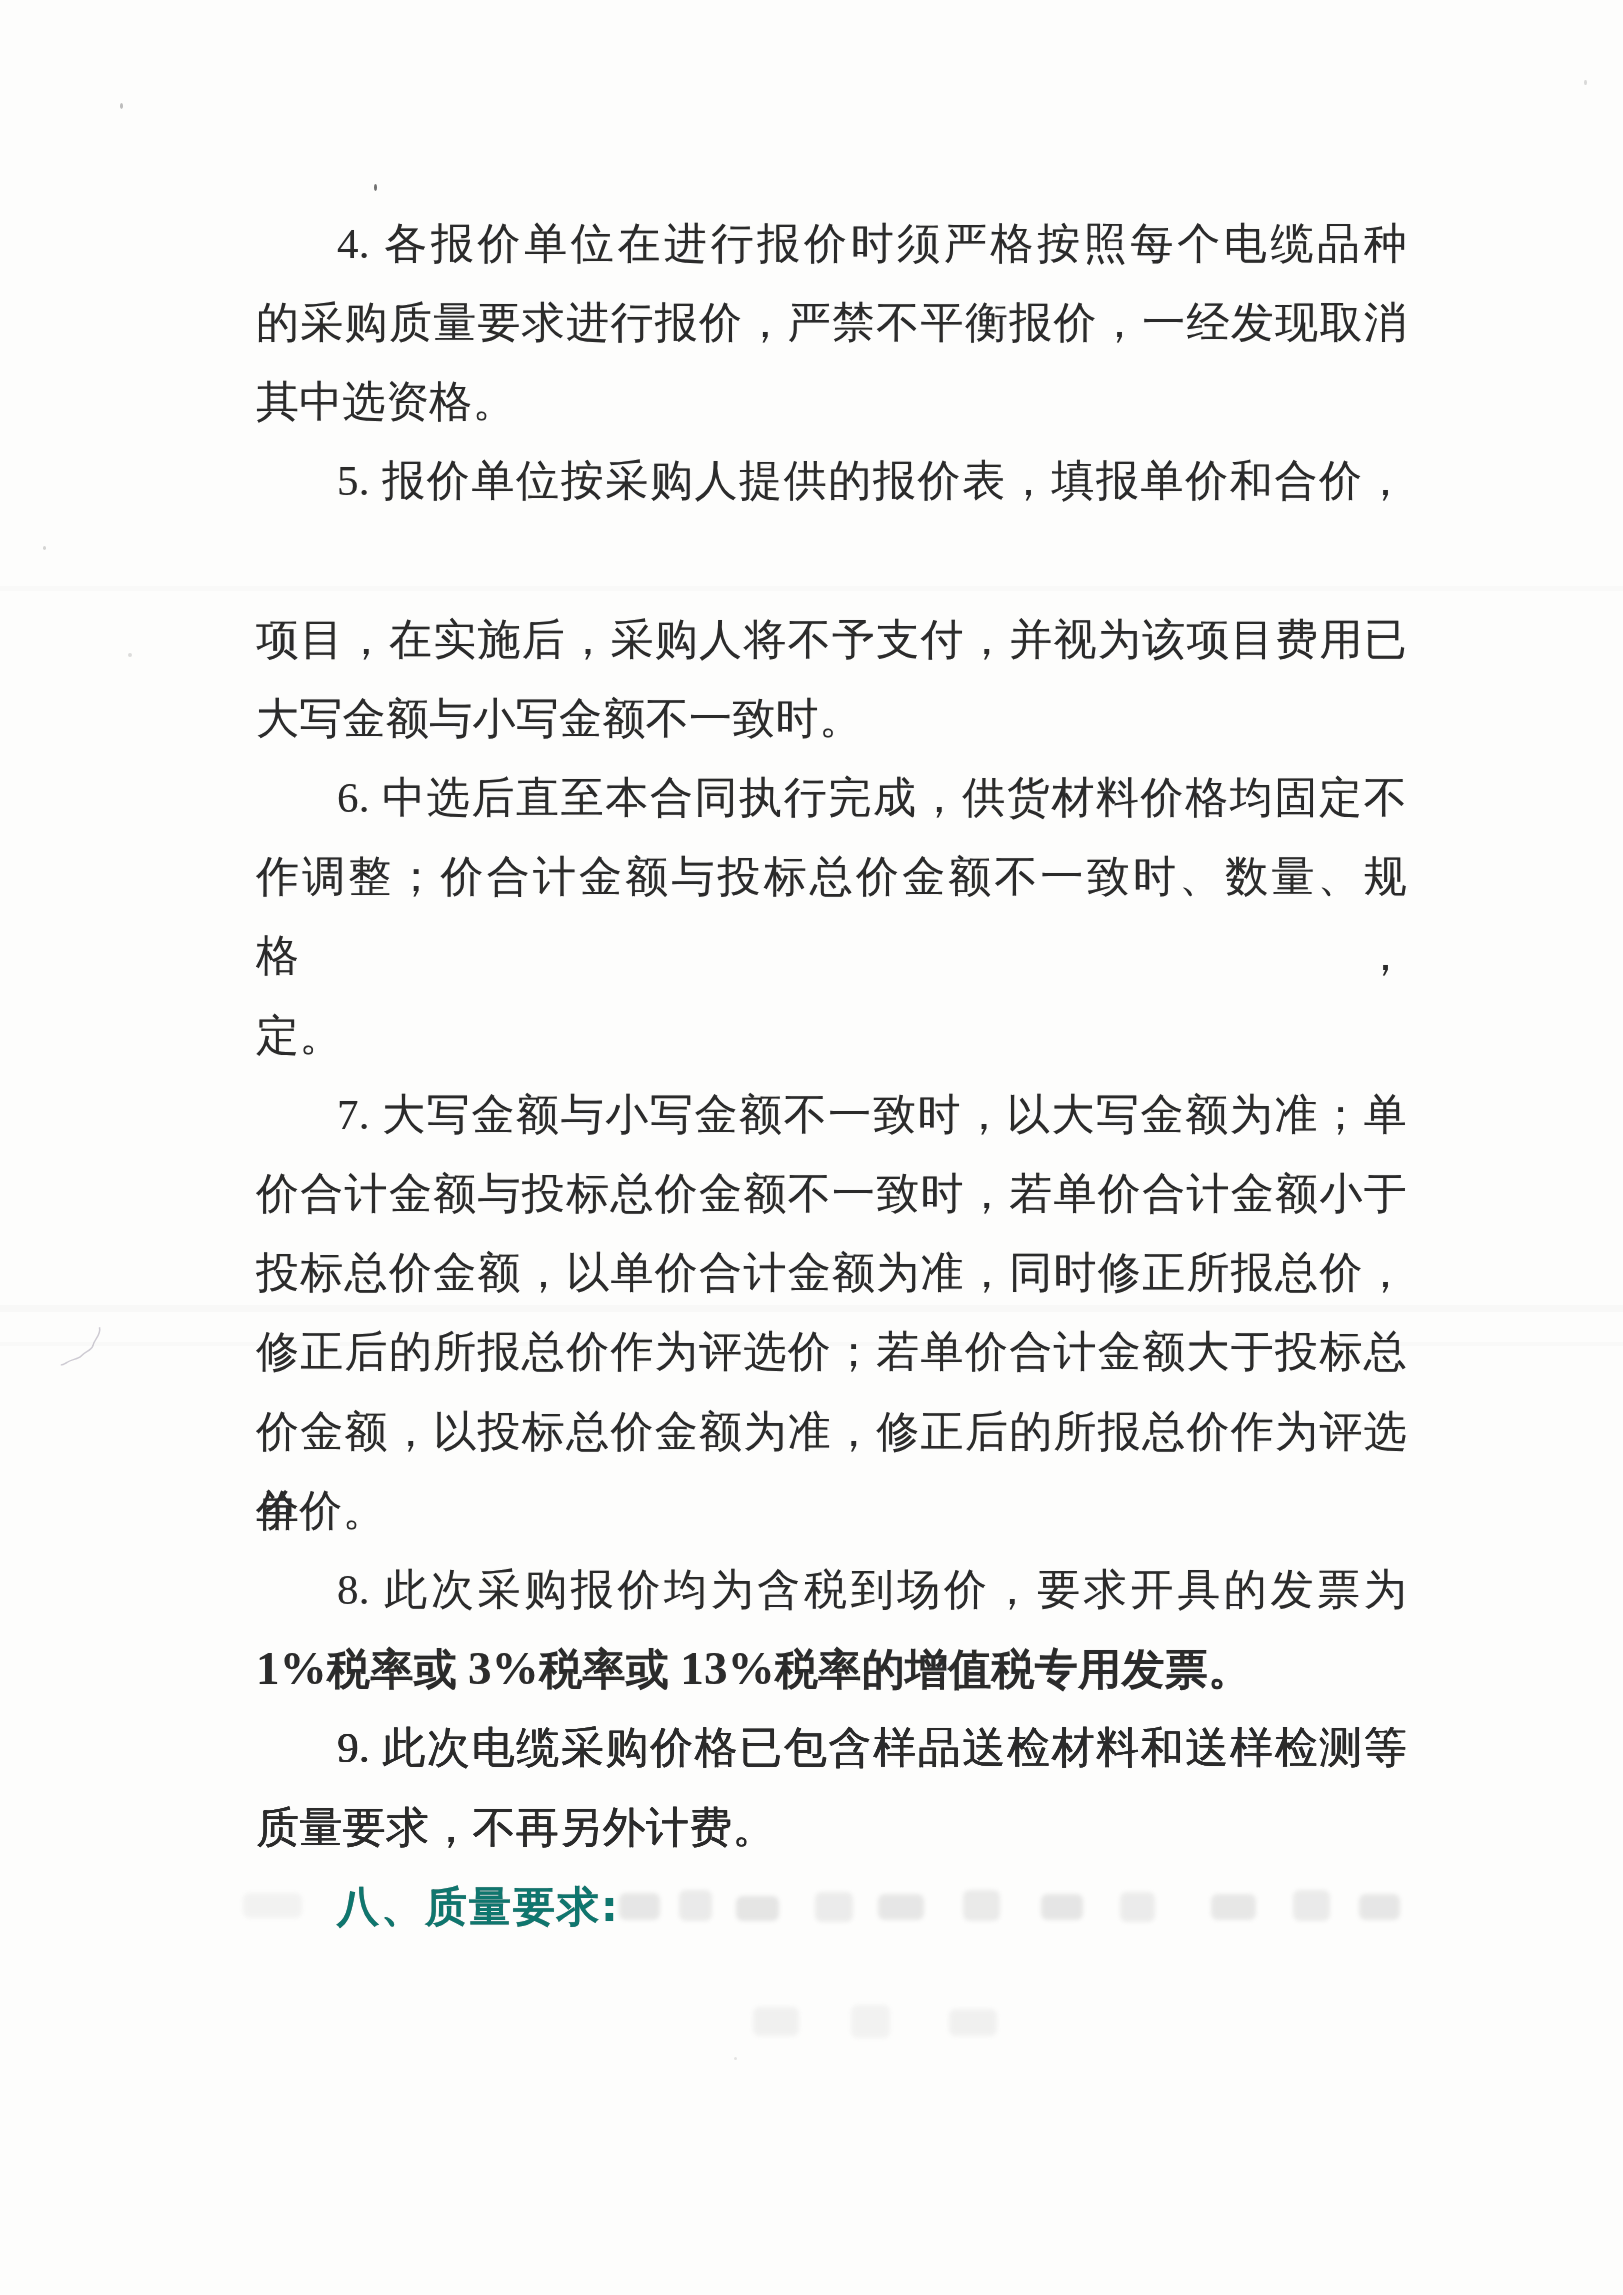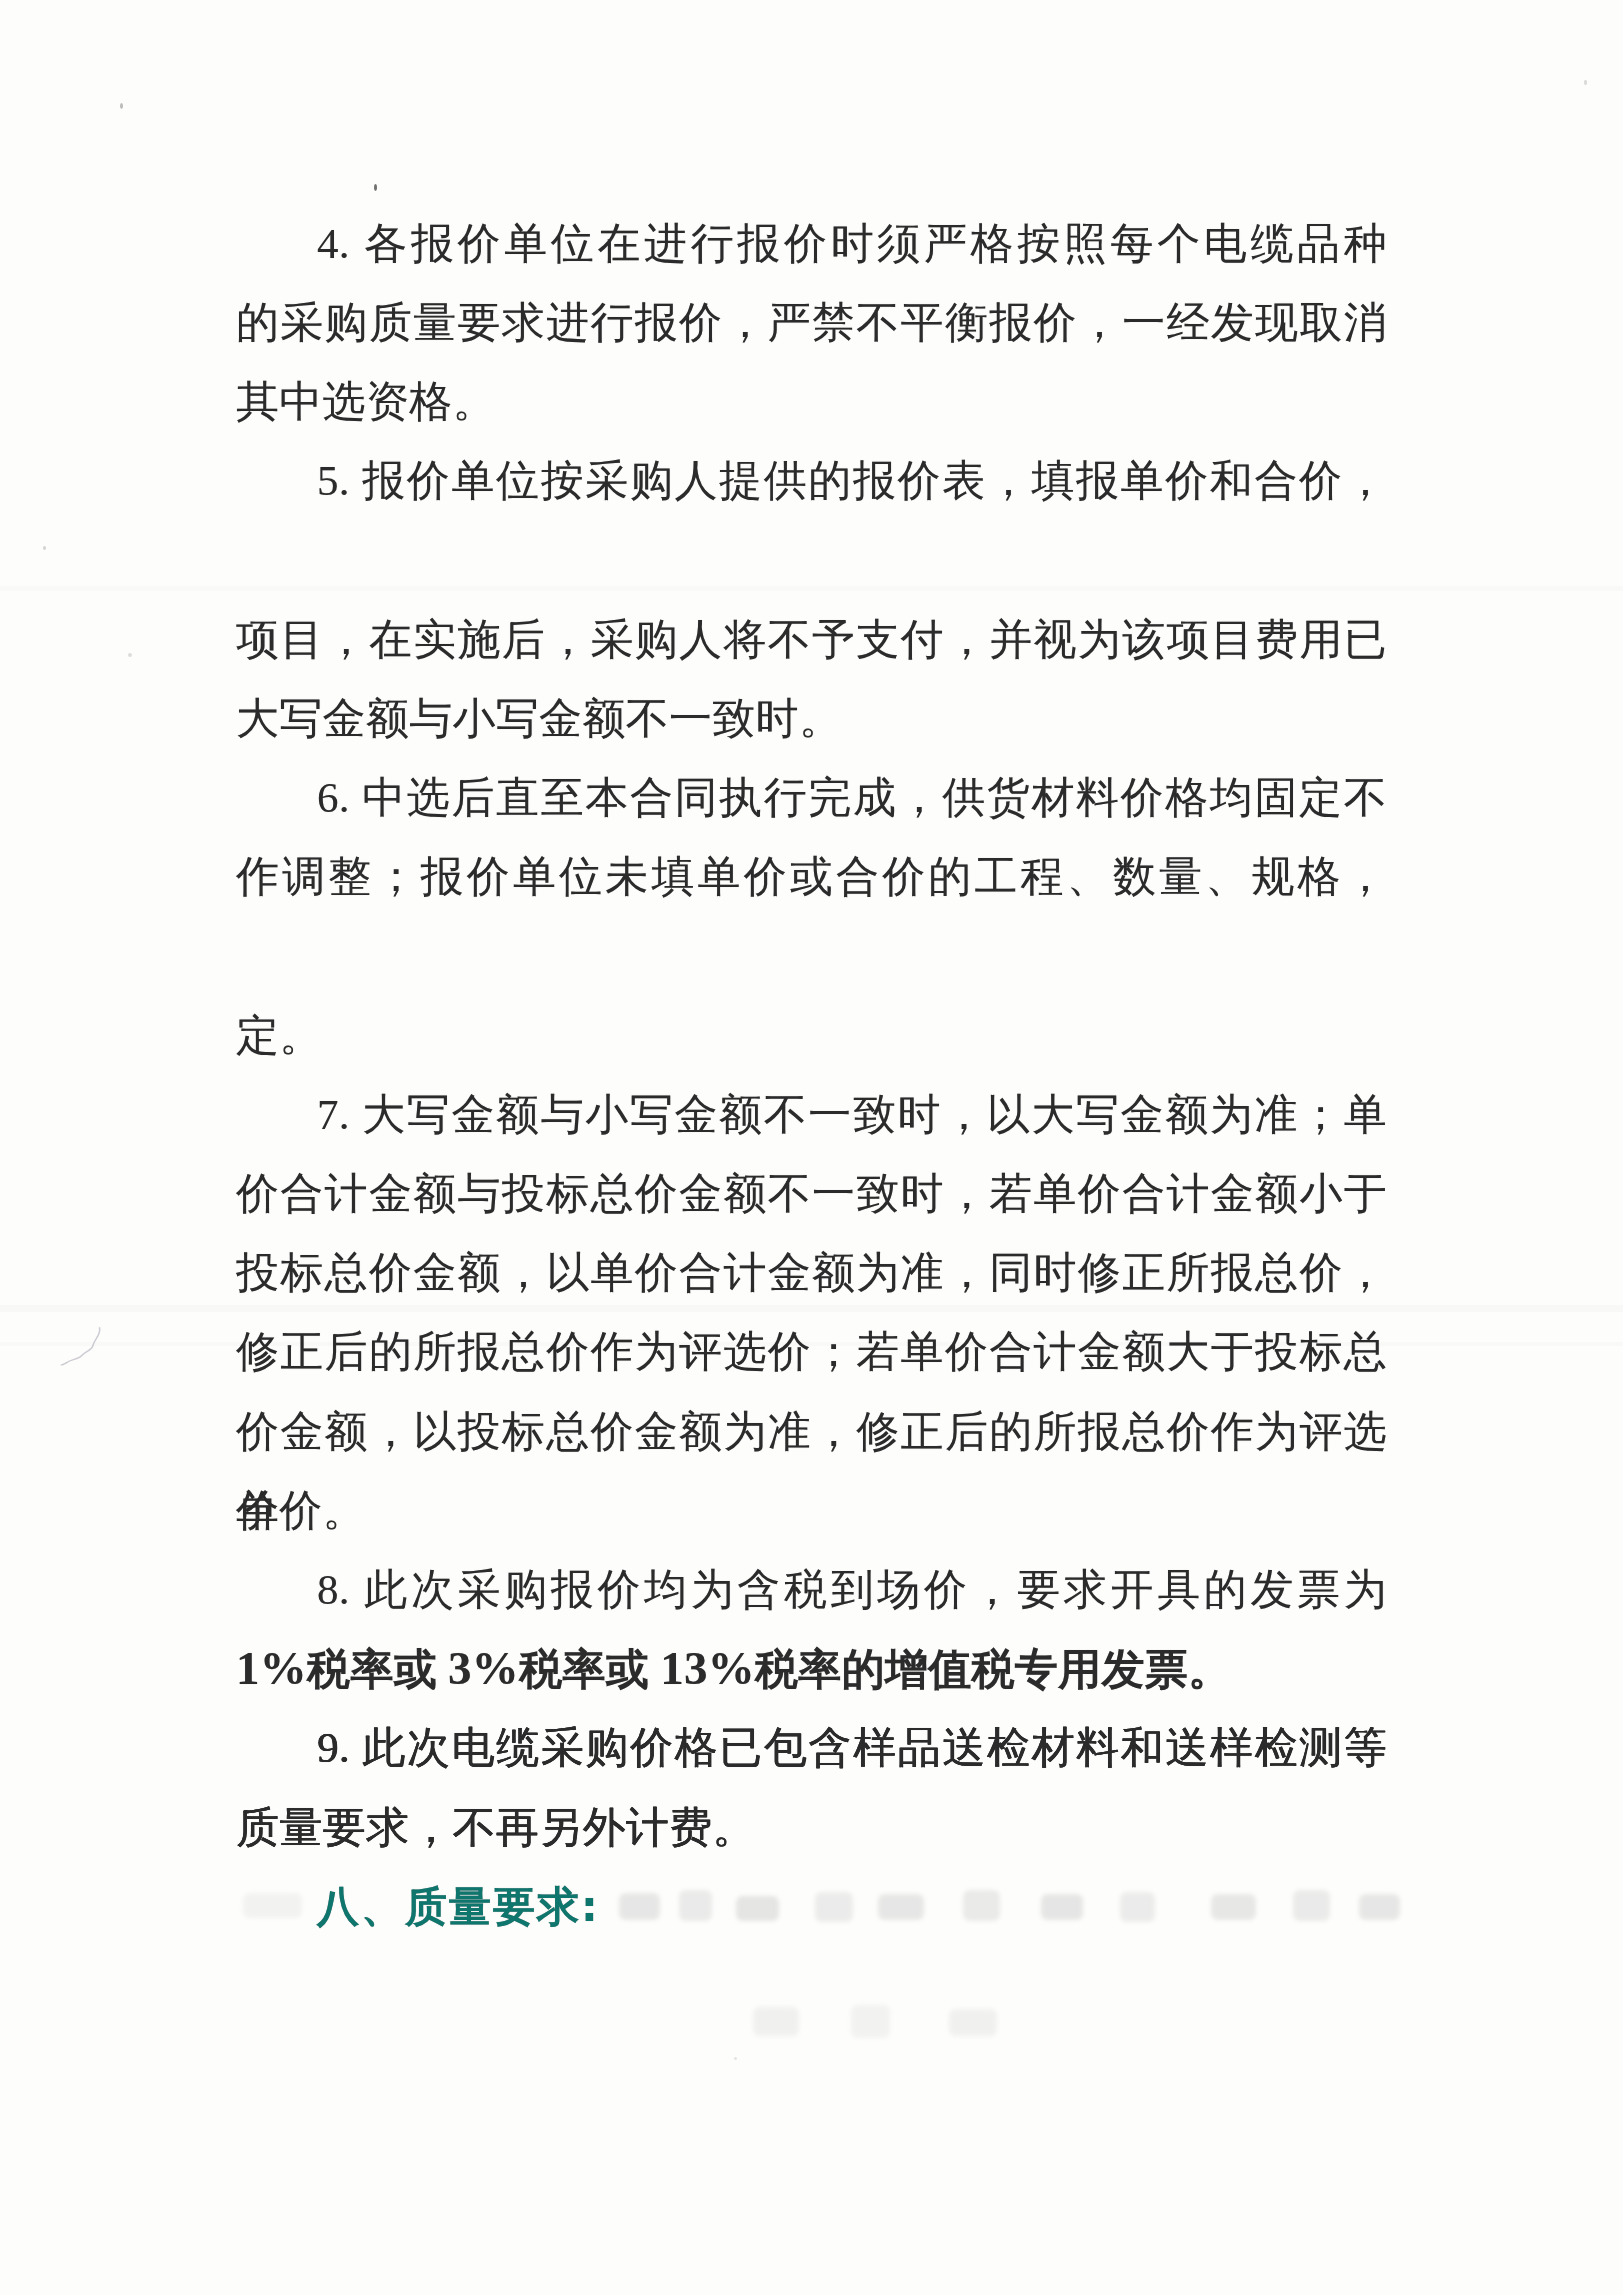--- a/index.html
+++ b/index.html
@@ -7,21 +7,21 @@
     position:relative;
     width:1623px;height:2295px;
     margin:0 auto;
     background:#fdfdfc;
     overflow:hidden;
     font-family:"Liberation Serif","DejaVu Serif",serif;
     color:#2b2b2b;
   }
   .text-layer{
     position:absolute;
-    left:236px;top:0;
+    left:256px;top:0;
     width:1151px;
     height:100%;
   }
   .line{
     position:absolute;
     left:0;
     width:1151px;
     height:79px;
     line-height:79px;
     font-size:43px;
@@ -73,21 +73,21 @@
 
     <div class="line just indent" style="top:204px">4. 各报价单位在进行报价时须严格按照每个电缆品种</div>
     <div class="line just" style="top:283px">的采购质量要求进行报价，严禁不平衡报价，一经发现取消</div>
     <div class="line" style="top:362px">其中选资格。</div>
 
     <div class="line just indent" style="top:441px">5. 报价单位按采购人提供的报价表，填报单价和合价，</div>
     <div class="line just" style="top:600px">项目，在实施后，采购人将不予支付，并视为该项目费用已</div>
     <div class="line" style="top:679px">大写金额与小写金额不一致时。</div>
 
     <div class="line just indent" style="top:758px">6. 中选后直至本合同执行完成，供货材料价格均固定不</div>
-    <div class="line just" style="top:837px">作调整；报价单位未填单价或合价的工程、数量、规格，</div>
+    <div class="line just" style="top:837px">作调整；价合计金额与投标总价金额不一致时、数量、规格，</div>
     <div class="line" style="top:996px">定。</div>
 
     <div class="line just indent" style="top:1075px">7. 大写金额与小写金额不一致时，以大写金额为准；单</div>
     <div class="line just" style="top:1154px">价合计金额与投标总价金额不一致时，若单价合计金额小于</div>
     <div class="line just" style="top:1233px">投标总价金额，以单价合计金额为准，同时修正所报总价，</div>
     <div class="line just" style="top:1312px">修正后的所报总价作为评选价；若单价合计金额大于投标总</div>
     <div class="line just" style="top:1392px">价金额，以投标总价金额为准，修正后的所报总价作为评选价</div>
     <div class="line" style="top:1471px">单价。</div>
 
     <div class="line just indent" style="top:1550px">8. 此次采购报价均为含税到场价，要求开具的发票为</div>

